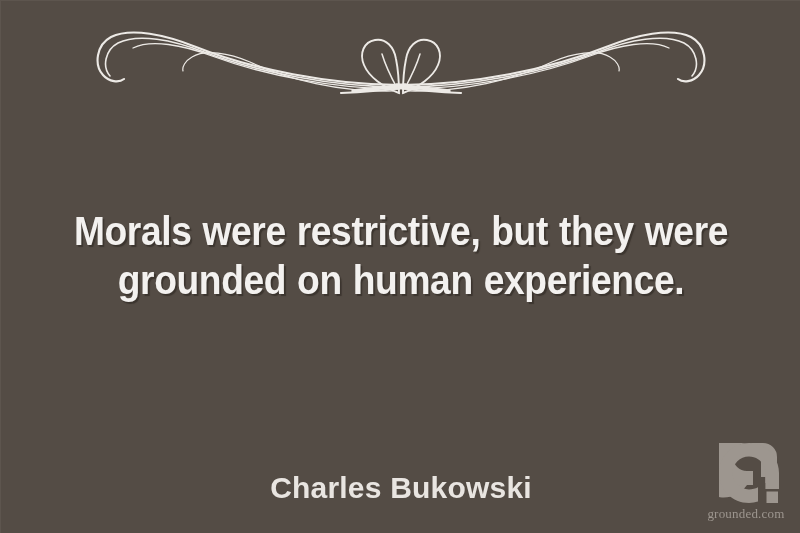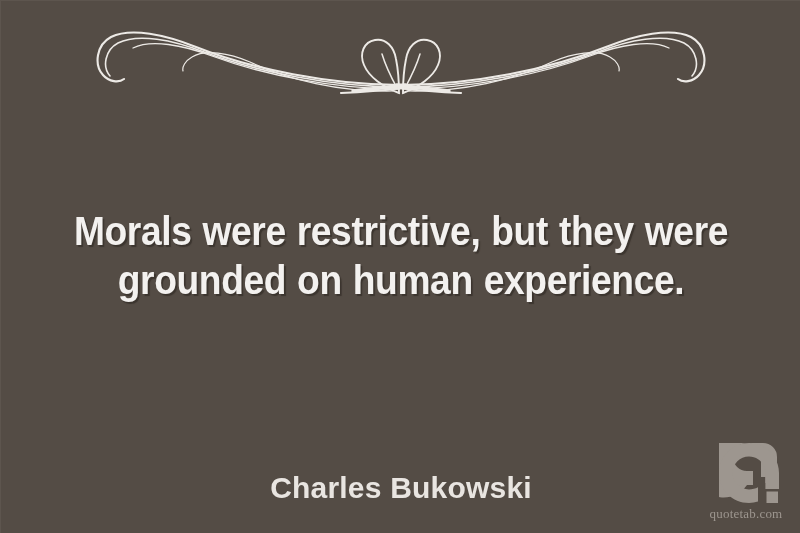--- a/index.html
+++ b/index.html
@@ -175,16 +175,16 @@
         <path fill="#9d968f" d="M30 0 C13.4 0 0 13.4 0 30 C0 46.6 13.4 60 30 60
                  C33.2 60 36.2 59.5 39 58.6 V44.3 C36.4 45.6 33.3 46.4 30 46.4
                  C20.9 46.4 13.6 39.1 13.6 30 C13.6 20.9 20.9 13.6 30 13.6
                  C39.1 13.6 46.4 20.9 46.4 30 V40 H60 V30 C60 13.4 46.6 0 30 0 Z"></path>
 
         <rect x="46.4" y="30" width="13.6" height="16" fill="#9d968f"></rect>
 
         <rect x="47.5" y="48.5" width="11.5" height="11.5" fill="#9d968f"></rect>
       </svg>
     </div>
-    <div class="logo-wordmark">quotetab.com</div>
+    <div class="logo-wordmark">grounded.com</div>
   </div>
 
 </div>
 
 </body></html>

